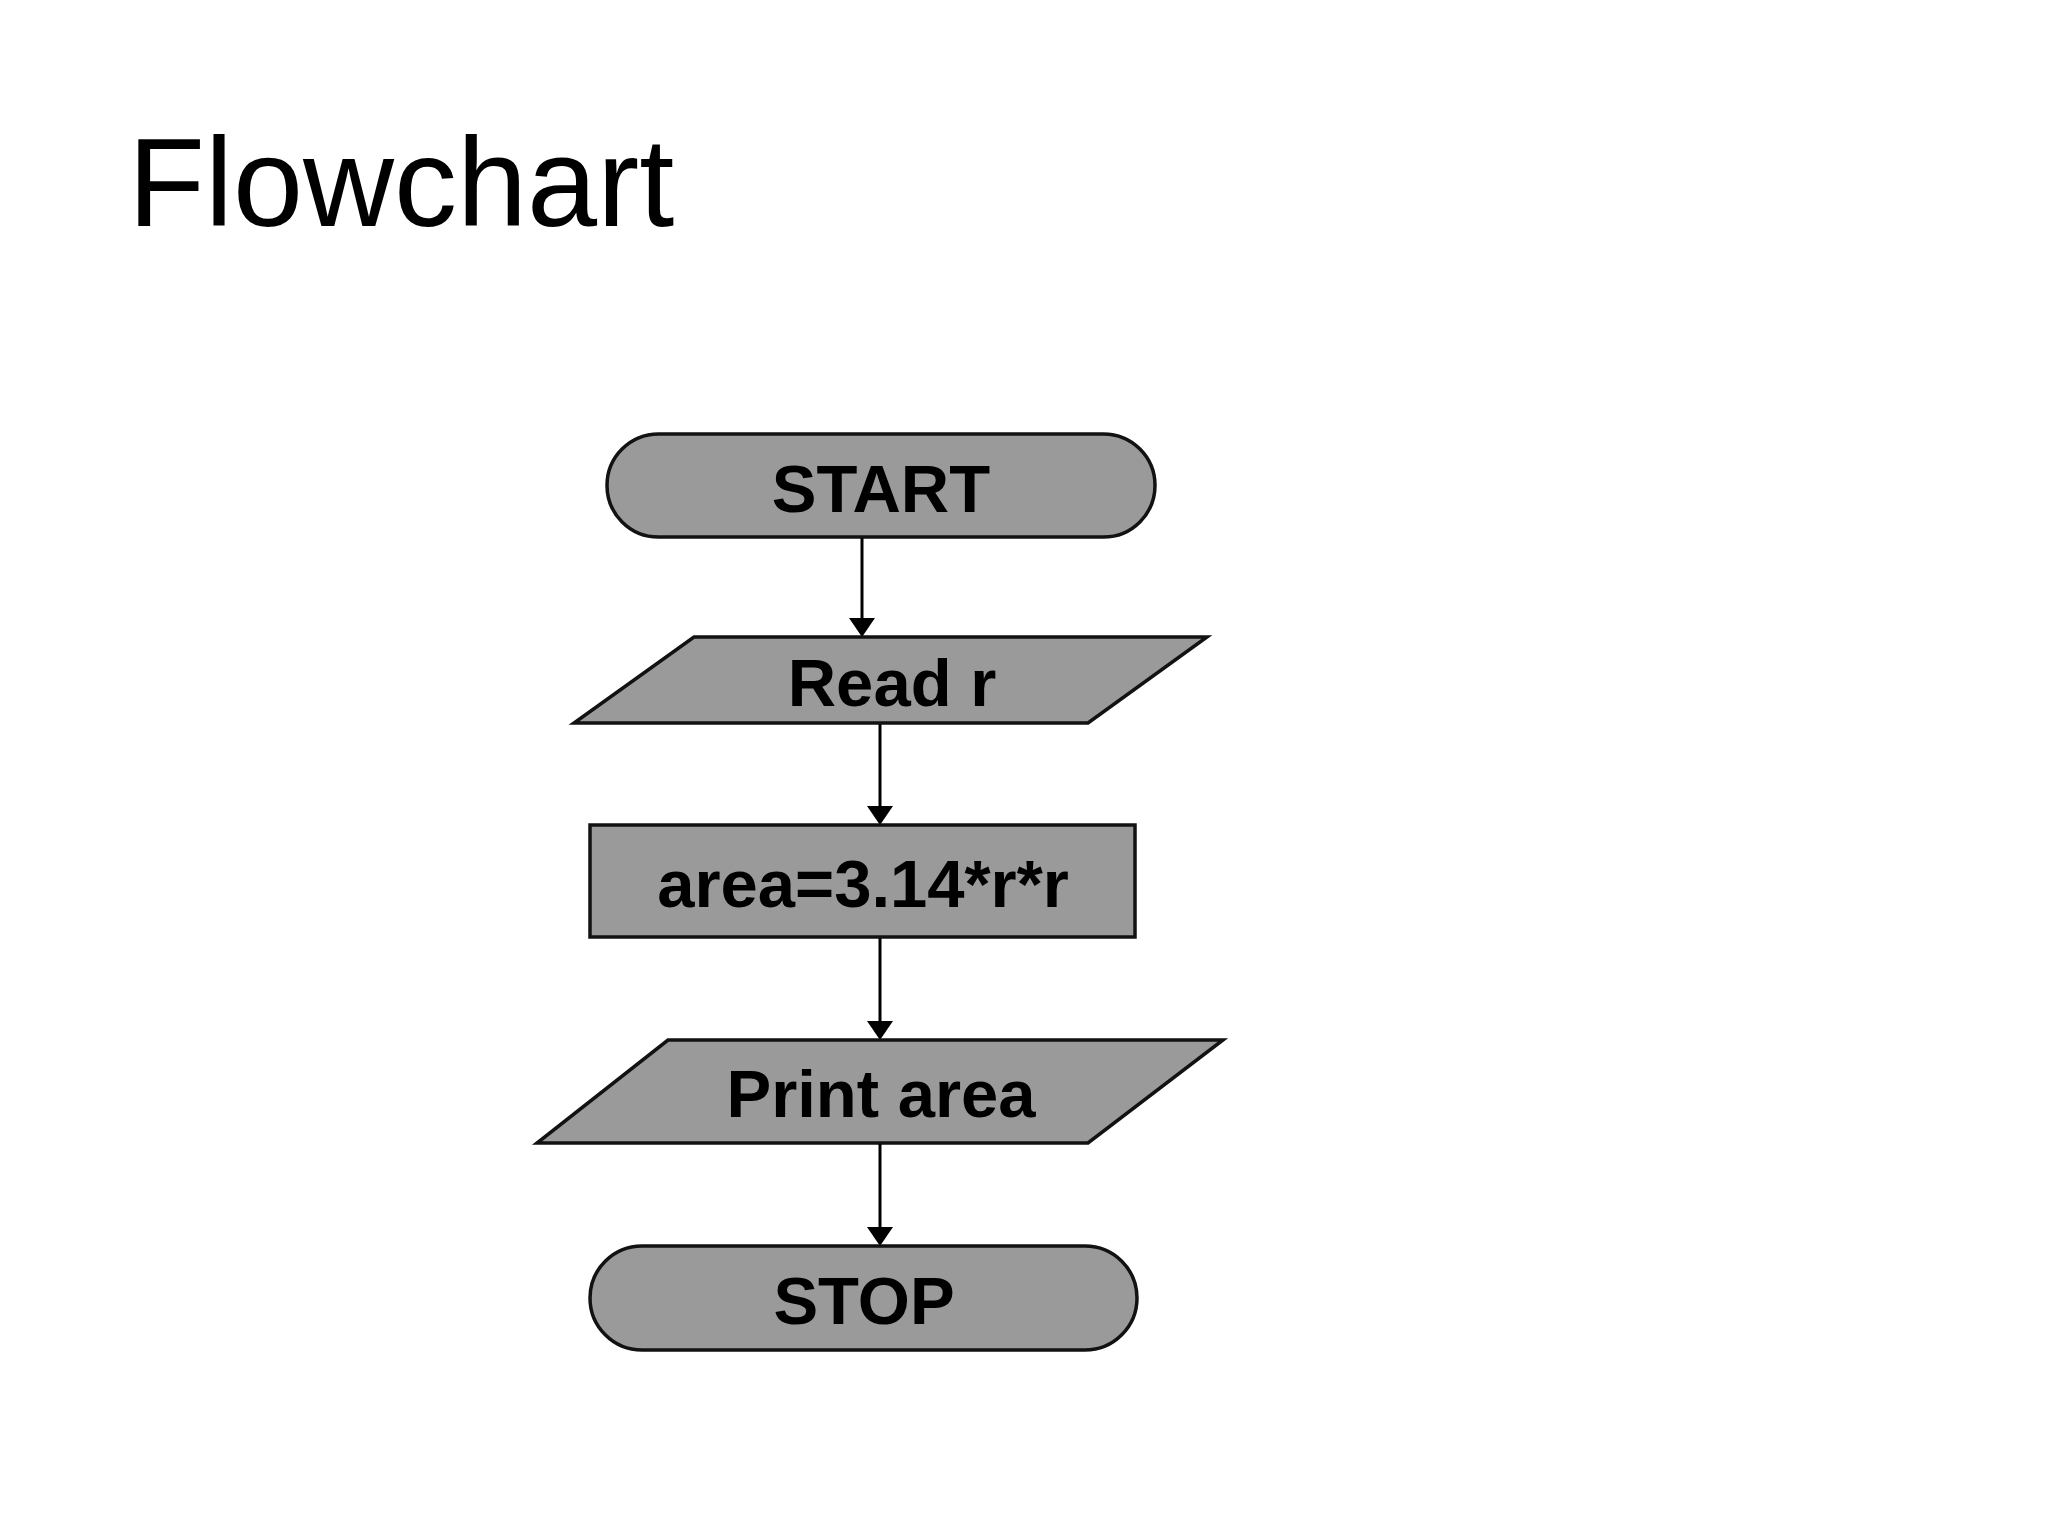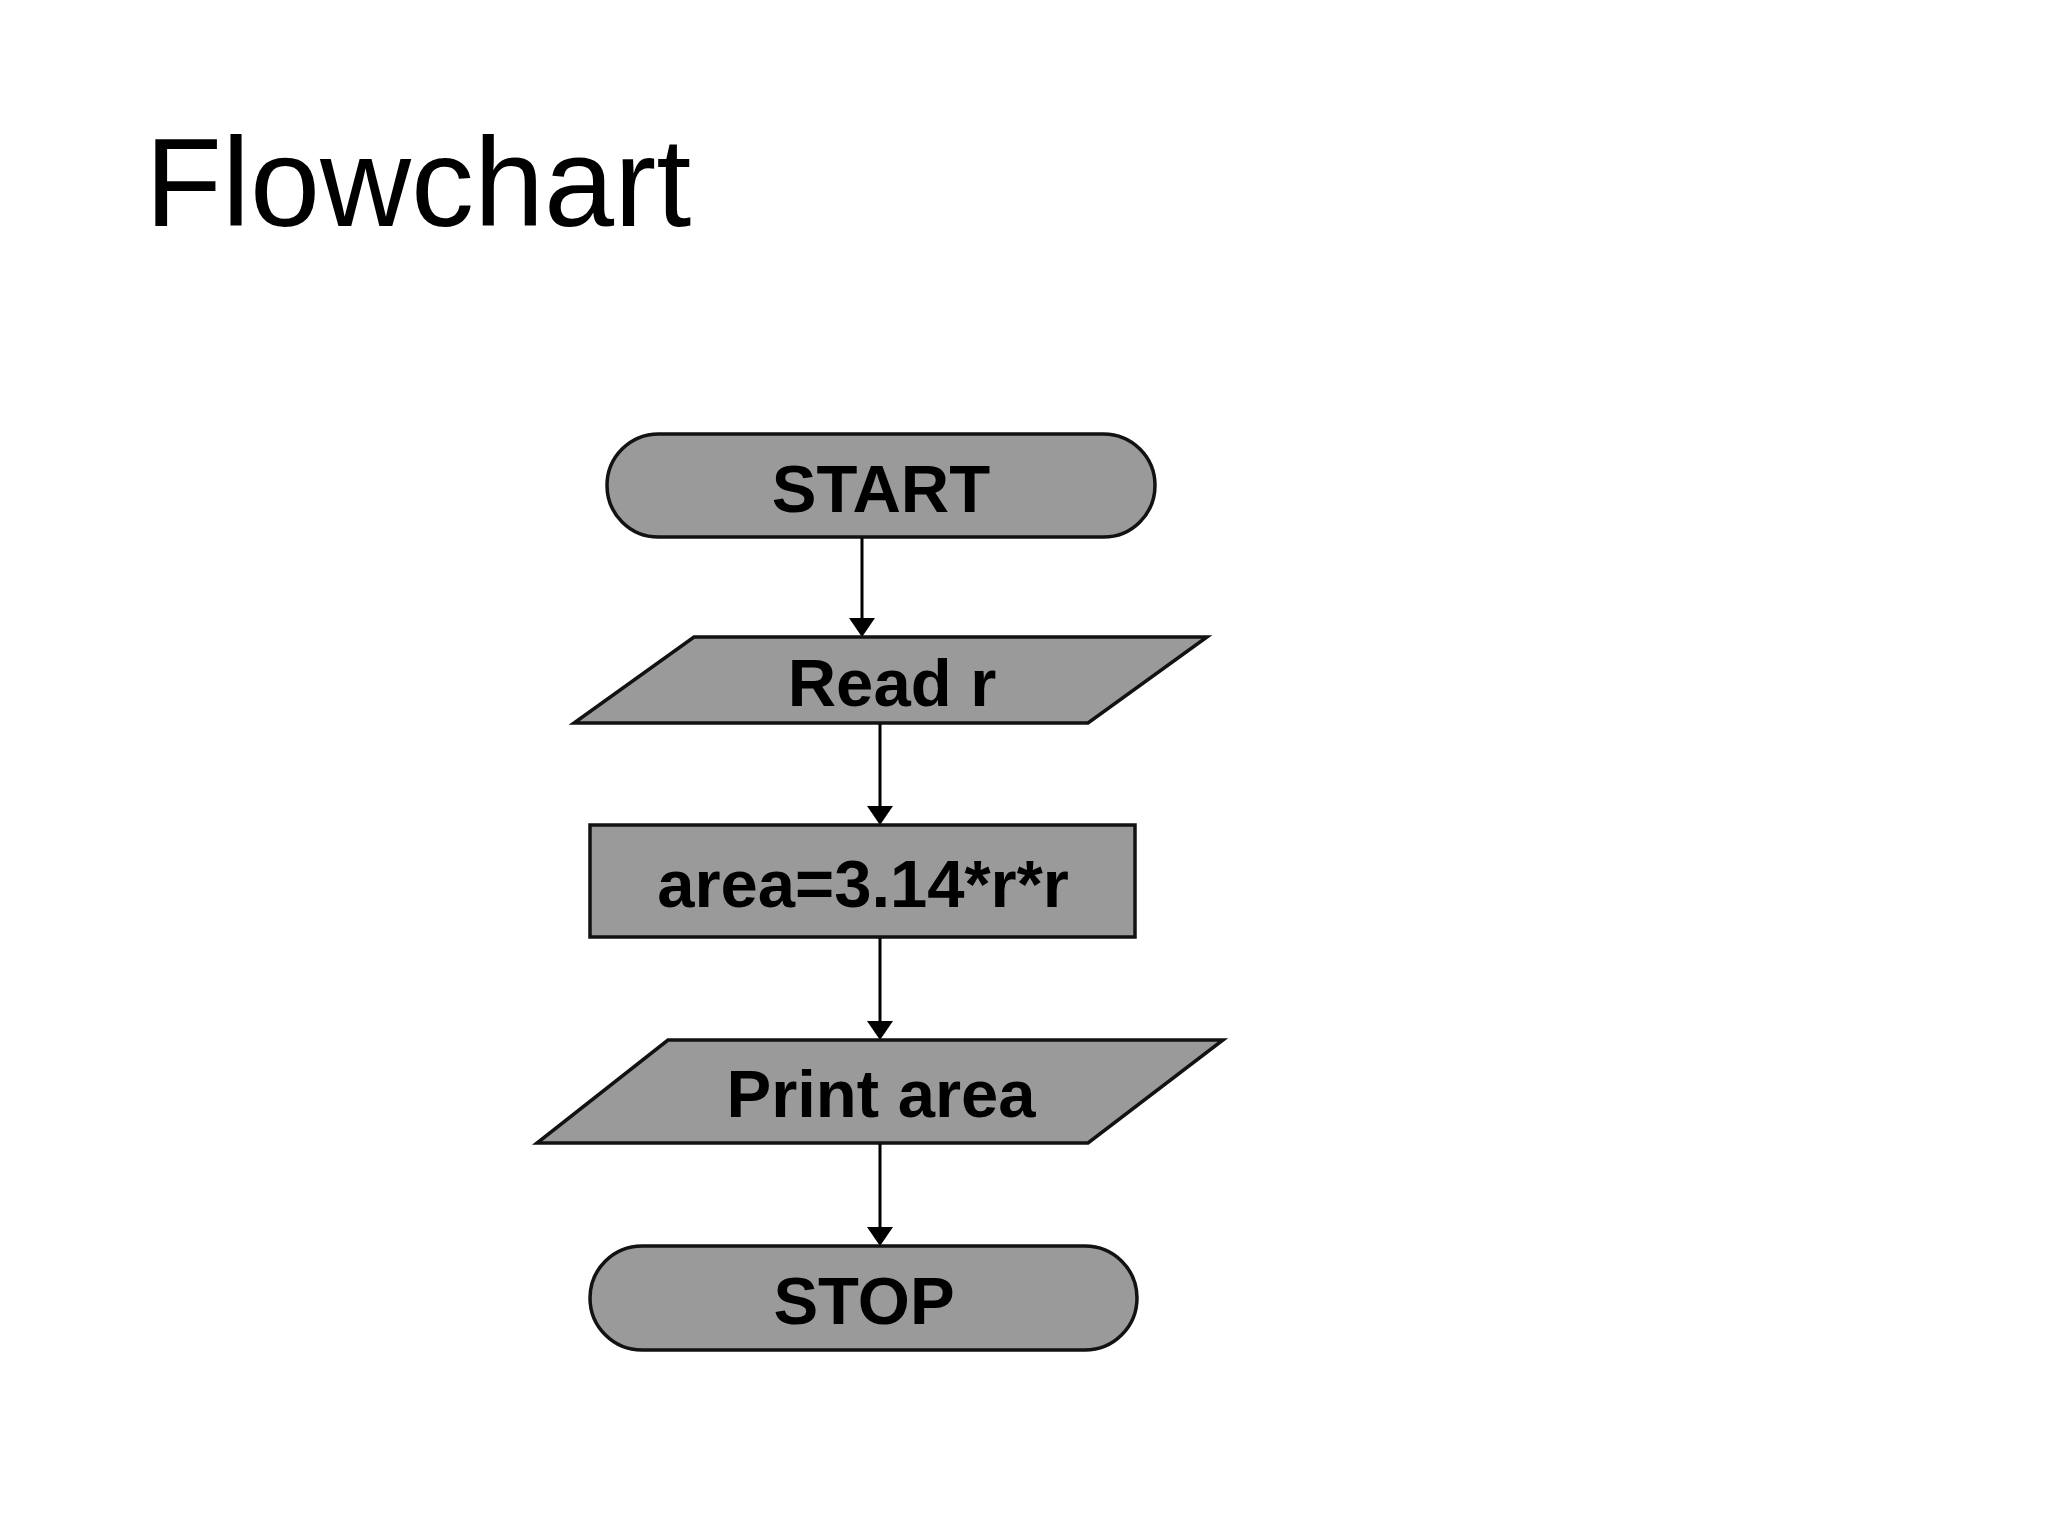--- a/index.html
+++ b/index.html
@@ -12,21 +12,21 @@
     font-family: "Liberation Sans", sans-serif;
   }
   .slide {
     position: relative;
     width: 2048px;
     height: 1536px;
     background: #ffffff;
   }
   .slide-title {
     position: absolute;
-    left: 145px;
+    left: 128px;
     top: 120px;
     font-size: 126px;
     line-height: 1;
     font-weight: 400;
     color: #000000;
     letter-spacing: 0px;
     white-space: nowrap;
   }
   svg.flow-canvas {
     position: absolute;

